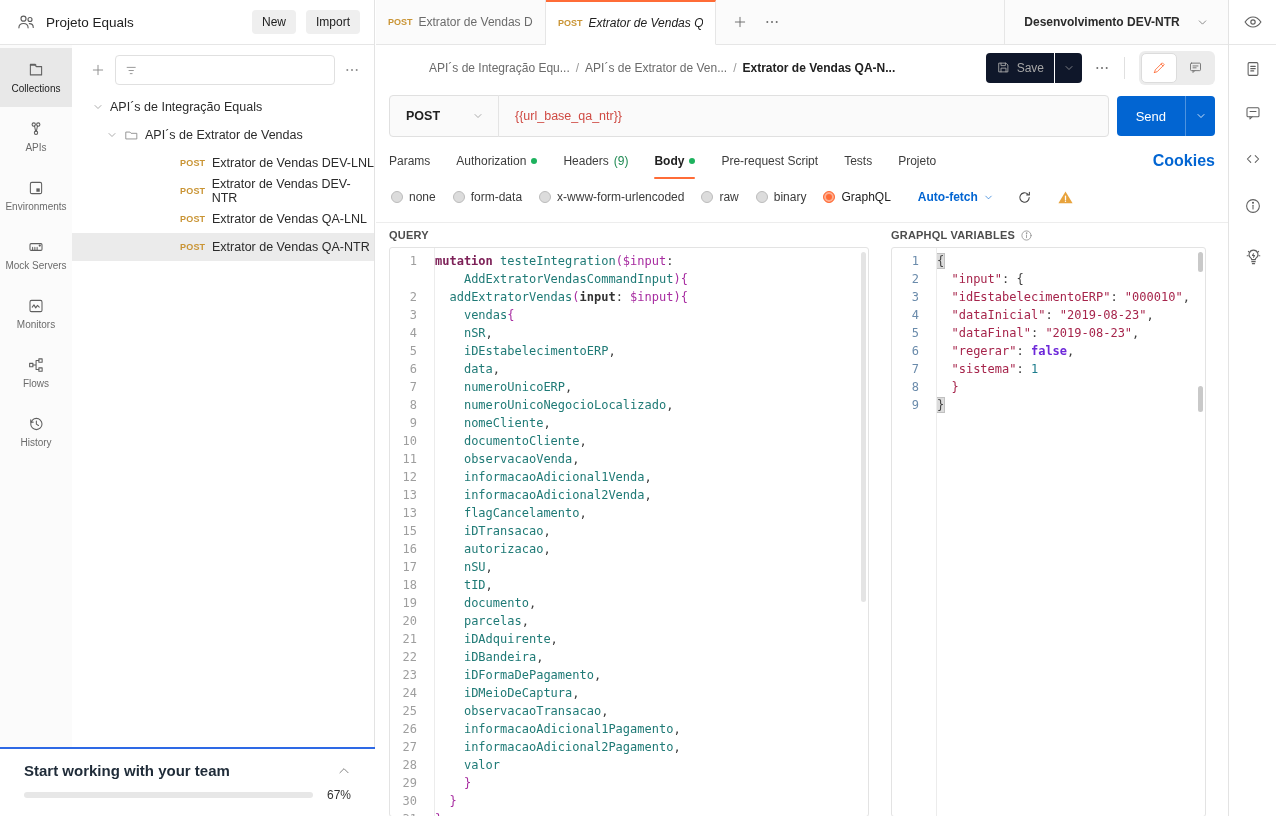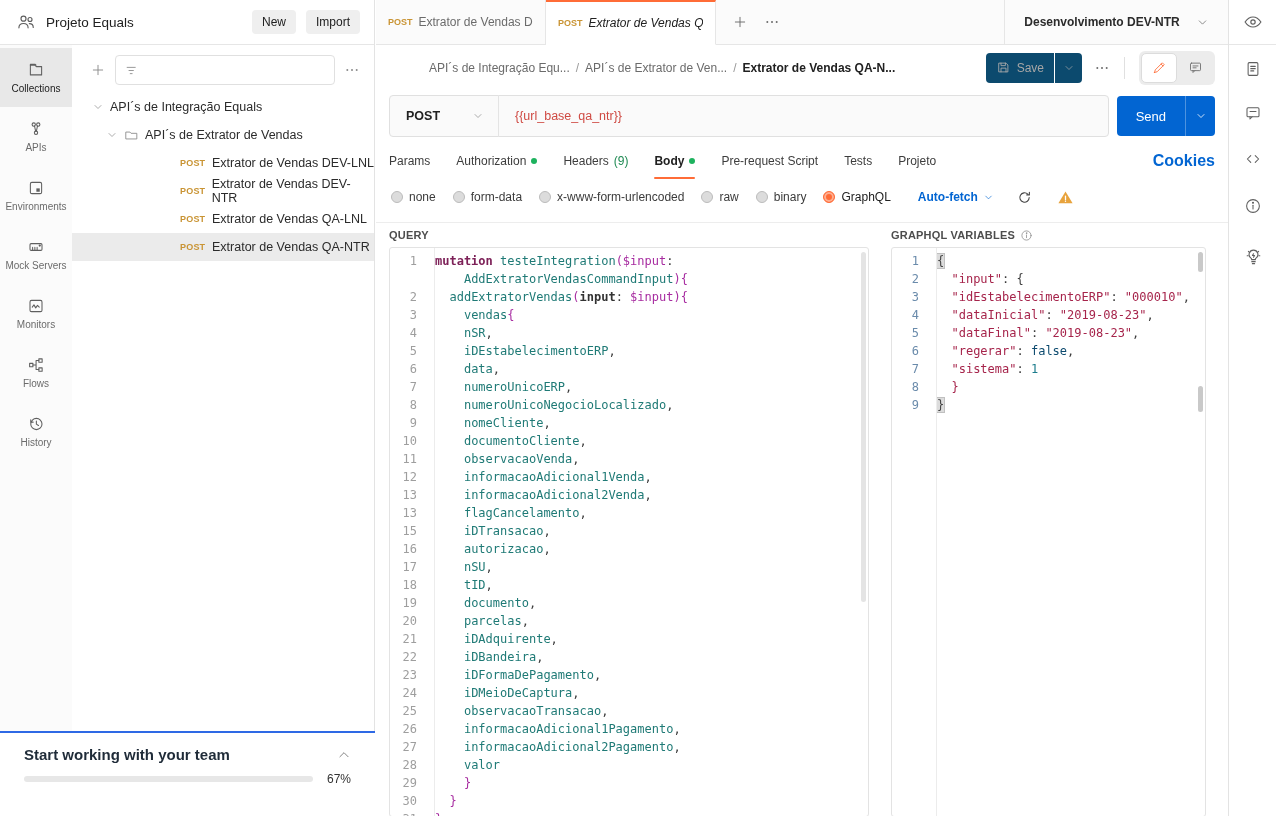--- a/index.html
+++ b/index.html
@@ -20,21 +20,21 @@
   .rail-item.active { background:#e8e8e8; }
   .rail-item.active span { color:#212121; }
   .tree-panel { flex:1; padding-top:8px; }
   .filter-row { display:flex; align-items:center; gap:9px; padding:2px 14px 8px 18px; }
   .filter-box { flex:1; height:30px; border:1px solid #e0e0e0; border-radius:4px; background:#fff; display:flex; align-items:center; padding-left:8px; }
   .tree-row { height:28px; display:flex; align-items:center; font-size:12.5px; color:#2b2b2b; cursor:pointer; gap:6px; }
   .tree-row.selected { background:#ebebeb; }
   .tree-row .method { font-size:9px; font-weight:bold; color:#c99434; width:26px; text-align:left; letter-spacing:.2px; }
   .indent0 { padding-left:20px; } .indent1 { padding-left:34px; } .indent2 { padding-left:108px; }
 
-  .team-card { position:absolute; left:0; bottom:0; width:375px; height:85px; background:#fff; border-top:2px solid #2e69e5; padding:13px 24px 0; }
+  .team-card { position:absolute; left:0; bottom:0; width:375px; height:69px; background:#fff; border-top:2px solid #2e69e5; padding:13px 24px 0; }
   .team-head { display:flex; align-items:center; }
   .team-title { font-size:15px; font-weight:bold; color:#1f2b38; flex:1; }
   .progress-row { display:flex; align-items:center; gap:14px; margin-top:9px; }
   .track { flex:1; height:6px; background:#e7e7e7; border-radius:3px; overflow:hidden; }
   .fill { height:100%; background:#22a85a; border-radius:3px; }
   .pct { font-size:12px; color:#333; }
 
   
   .main-col { position:absolute; left:376px; top:0; width:852px; height:816px; background:#fff; }
   .tab-bar { height:45px; background:#fbfbfb; border-bottom:1px solid #e6e6e6; display:flex; align-items:stretch; }
@@ -44,21 +44,21 @@
   .tab.active { background:#fff; border-top:2px solid #ff6c37; margin-bottom:-1px; border-bottom:1px solid #fff; }
   .tab.active .tlabel { color:#212121; font-style:italic; }
   .bar-icon { align-self:center; margin-left:16px; cursor:pointer; }
   .env-selector { margin-left:auto; width:224px; border-left:1px solid #e6e6e6; display:flex; align-items:center; justify-content:center; gap:16px; cursor:pointer; background:#fbfbfb; }
   .env-name { font-size:12px; font-weight:bold; color:#2b2b2b; }
 
   .breadcrumb-row { height:45px; display:flex; align-items:center; padding:0 13px;margin-left:40px; }
   .breadcrumb { display:flex; align-items:center; gap:6px; font-size:12px; color:#6b6b6b; flex:1; }
   .breadcrumb .seg:last-child { color:#212121; font-weight:bold; }
   .crumb-sep { color:#9a9a9a; }
-  .save-group { display:flex; align-items:stretch; height:30px; border-radius:4px; overflow:hidden; background:#0c4a6e; color:#a6a6a6; }
+  .save-group { display:flex; align-items:stretch; height:30px; border-radius:4px; overflow:hidden; background:#0f172a; color:#a6a6a6; }
   .save-main { display:flex; align-items:center; gap:6px; padding:0 10px; font-size:12px; }
   .save-chev { width:28px; display:flex; align-items:center; justify-content:center; border-left:1px solid #fff; cursor:pointer; }
   .bc-more { margin:0 14px 0 12px; cursor:pointer; }
   .vdiv { width:1px; height:22px; background:#e0e0e0; }
   .doc-group { display:flex; align-items:center; background:#ececec; border-radius:6px; padding:2px; margin-left:14px; height:34px; }
   .doc-seg { width:36px; height:30px; display:flex; align-items:center; justify-content:center; cursor:pointer; }
   .doc-seg.active { background:#fff; border:1px solid #dcdcdc; border-radius:5px; }
 
   .url-row { height:52px; display:flex; align-items:center; gap:8px; padding:0 13px; }
   .url-box { flex:1; height:42px; background:#fafafa; border:1px solid #e0e0e0; border-radius:4px; display:flex; align-items:center; }
@@ -94,21 +94,21 @@
   .ln { width:36px; text-align:right; padding-right:9px; flex-shrink:0; color:#9e9e9e; }
   .v-panel .ln { color:#6a8bab; }
   .ct { white-space:pre; padding-left:9px; }
   .tk-k { color:#7d2158; font-weight:bold; }
   .tk-n { color:#1f7a76; }
   .tk-v { color:#a72ba0; }
   .tk-p { color:#a72ba0; }
   .tk-b { color:#333; font-weight:bold; }
   .tk-d { color:#3c3c3c; }
   .tk-key, .tk-str, .tk-brk { color:#a6244b; }
-  .tk-bool { color:#0c4a6e; font-weight:normal; }
+  .tk-bool { color:#6d28d9; font-weight:bold; }
   .tk-num { color:#1c7c8c; }
   .tk-hl { background:#dcdcdc; box-shadow:0 0 0 1px #c0c0c0; color:#444; }
   .sb-thumb { position:absolute; width:5px; border-radius:3px; background:#c9c9c9; right:2px; }
   .sb-thumb.light { background:#e4e4e4; }
 
   
   .right-rail { position:absolute; left:1228px; top:0; width:48px; height:816px; border-left:1px solid #e3e3e3; background:#fff; }
   .rr-icon { position:absolute; left:0; width:48px; display:flex; justify-content:center; cursor:pointer; }
   .rr-div { position:absolute; top:44px; left:0; width:48px; height:1px; background:#e6e6e6; }
 </style>

